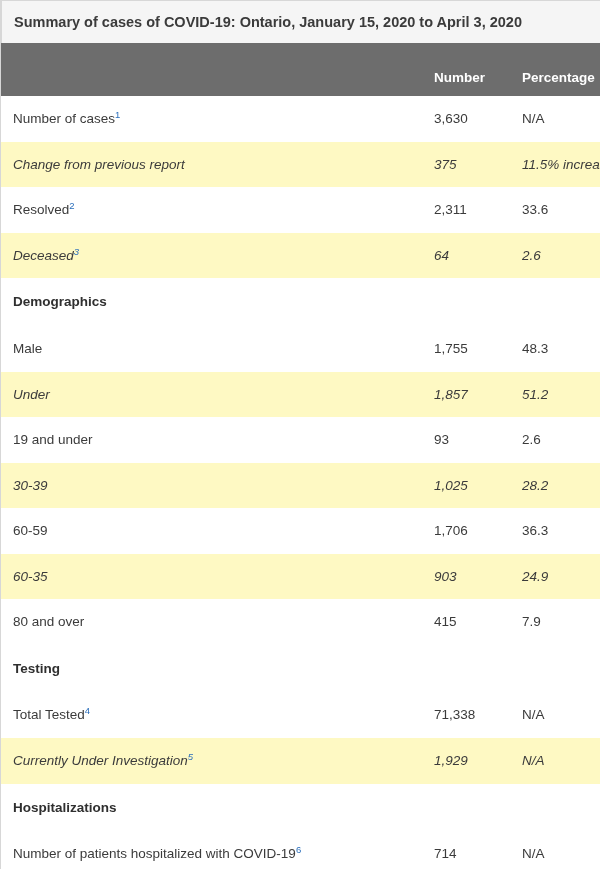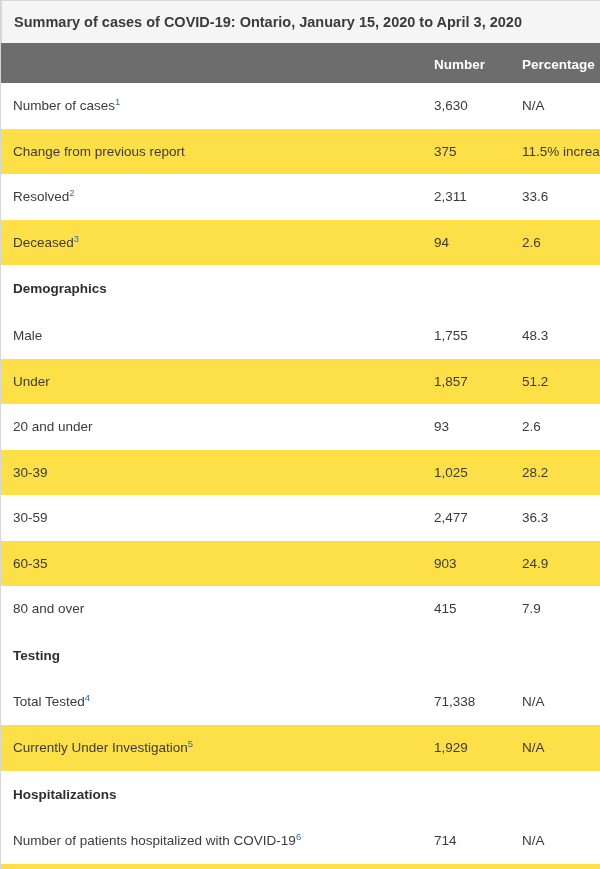--- a/index.html
+++ b/index.html
@@ -37,21 +37,21 @@
     border: 1px solid #d7d7d7;
     border-bottom: none;
     line-height: 1.25;
   }
   thead th {
     background: #6d6d6d;
     color: #ffffff;
     font-size: 13.5px;
     font-weight: bold;
     text-align: left;
-    padding: 14px 8px 11px 8px;
+    padding: 27px 8px 11px 8px;
     vertical-align: middle;
     border: none;
   }
   thead th.col-label {
     width: 405px;
     padding-left: 12px;
   }
   thead th.col-number {
     width: 72px;
   }
@@ -67,21 +67,22 @@
     border: none;
     margin-top: 28px;
   }
   tbody td.lbl {
     padding-left: 12px;
   }
   tbody tr.odd td {
     background: #ffffff;
   }
   tbody tr.even td {
-    background: #fde047;
+    background: #fef9c3;
+    font-style: italic;
   }
   tbody tr.section td {
     background: #ffffff;
     font-weight: bold;
     color: #2f2f2f;
     padding-top: 14px;
     padding-bottom: 14px;
   }
   sup {
     font-size: 9.5px;
@@ -114,49 +115,49 @@
           <td class="num">375</td>
           <td class="pct">11.5% increase</td>
         </tr>
         <tr class="odd">
           <td class="lbl">Resolved<sup>2</sup></td>
           <td class="num">2,311</td>
           <td class="pct">33.6</td>
         </tr>
         <tr class="even">
           <td class="lbl">Deceased<sup>3</sup></td>
-          <td class="num">94</td>
+          <td class="num">64</td>
           <td class="pct">2.6</td>
         </tr>
         <tr class="section">
           <td class="lbl" colspan="3">Demographics</td>
         </tr>
         <tr class="odd">
           <td class="lbl">Male</td>
           <td class="num">1,755</td>
           <td class="pct">48.3</td>
         </tr>
         <tr class="even">
           <td class="lbl">Under</td>
           <td class="num">1,857</td>
           <td class="pct">51.2</td>
         </tr>
         <tr class="odd">
-          <td class="lbl">20 and under</td>
+          <td class="lbl">19 and under</td>
           <td class="num">93</td>
           <td class="pct">2.6</td>
         </tr>
         <tr class="even">
           <td class="lbl">30-39</td>
           <td class="num">1,025</td>
           <td class="pct">28.2</td>
         </tr>
         <tr class="odd">
-          <td class="lbl">30-59</td>
-          <td class="num">2,477</td>
+          <td class="lbl">60-59</td>
+          <td class="num">1,706</td>
           <td class="pct">36.3</td>
         </tr>
         <tr class="even">
           <td class="lbl">60-35</td>
           <td class="num">903</td>
           <td class="pct">24.9</td>
         </tr>
         <tr class="odd">
           <td class="lbl">80 and over</td>
           <td class="num">415</td>

